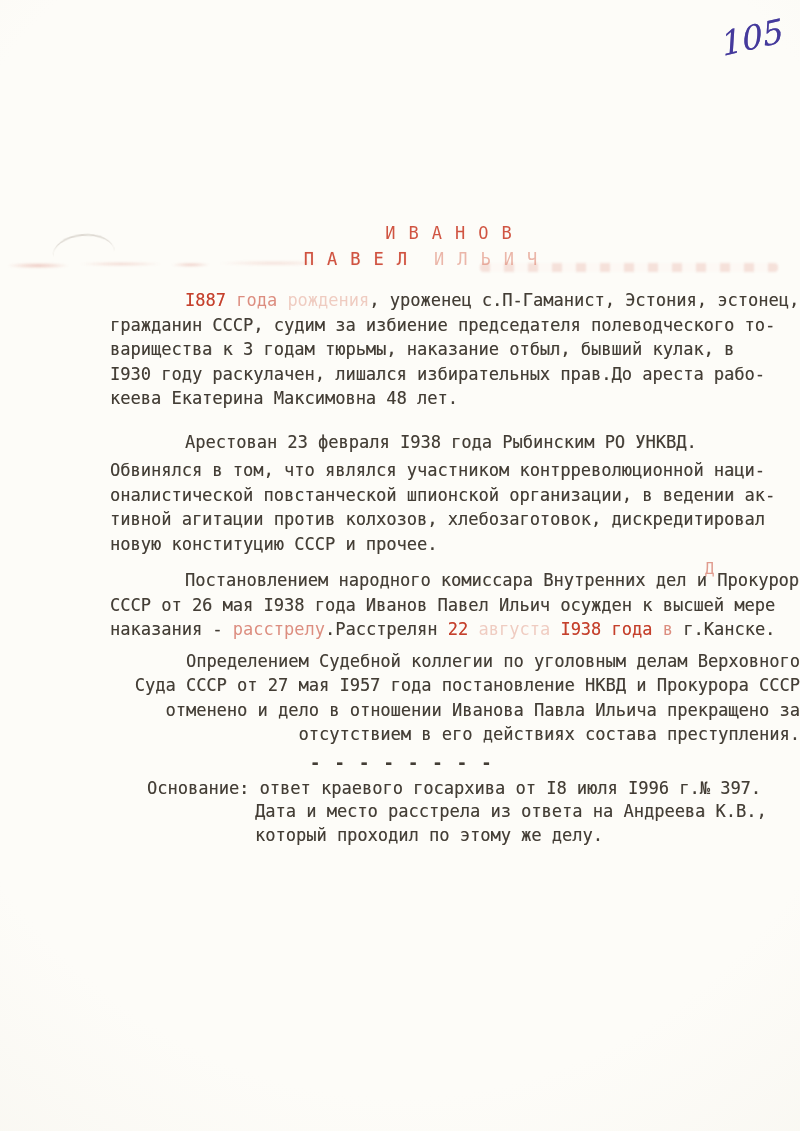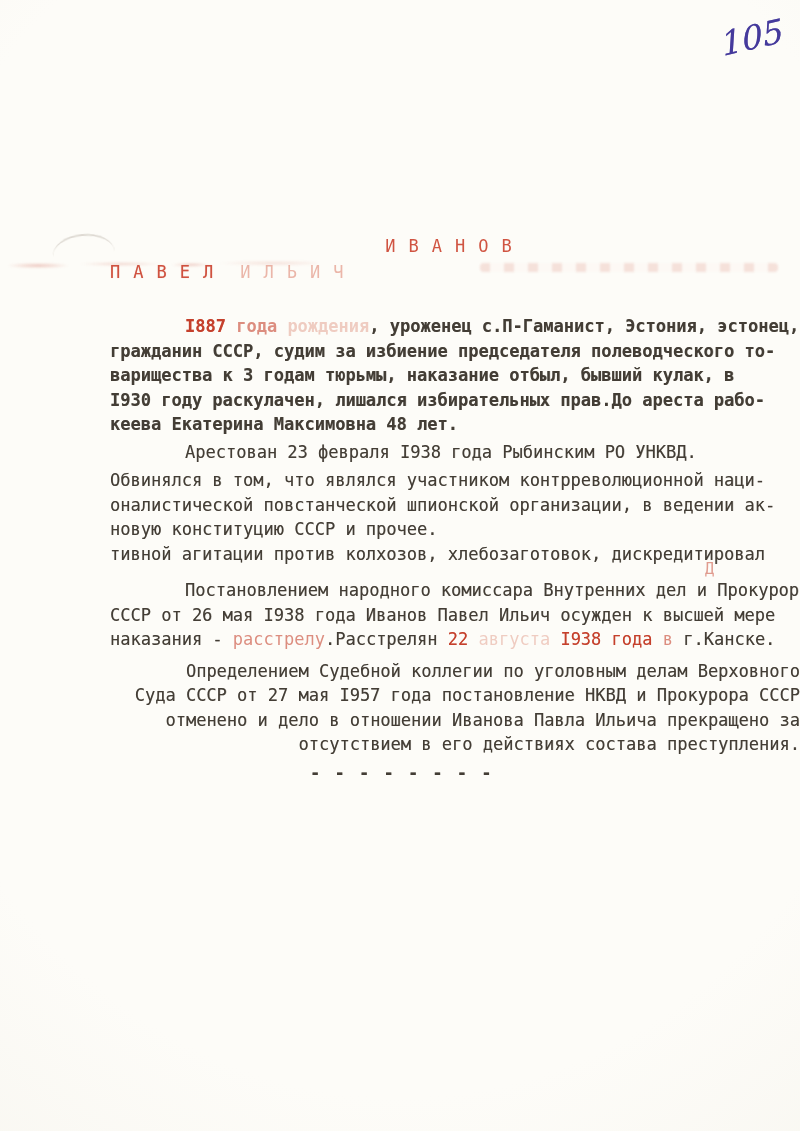--- a/index.html
+++ b/index.html
@@ -9,35 +9,35 @@
     font-family:"DejaVu Sans Mono","Liberation Mono",monospace;
     color:#433d35;
   }
   .pagenum{
     position:absolute;top:18px;right:16px;
     font-family:"DejaVu Serif","Liberation Serif",serif;
     font-style:italic;font-size:33px;color:#453a9c;
     transform:rotate(-13deg) skewX(-6deg);
     text-shadow:0 0 0.5px rgba(69,58,156,0.6);
   }
-  .doc{position:absolute;left:110px;top:233px;width:690px;}
+  .doc{position:absolute;left:110px;top:220px;width:690px;}
   .line{height:24.5px;line-height:24.5px;font-size:17px;white-space:pre;
         text-shadow:0.3px 0.3px 0.4px rgba(67,61,53,0.45);}
   .title .line{height:26px;line-height:26px;text-shadow:none;}
   .t1{text-align:center;letter-spacing:13px;color:rgba(201,60,40,0.88);
       text-shadow:0 0 0.7px rgba(201,60,40,0.5);}
-  .t2{margin-right:56px;letter-spacing:13px;}
+  .t2{text-align:center;margin-right:56px;letter-spacing:13px;}
   .t2 .fn{color:rgba(201,60,40,0.80);text-shadow:0 0 0.7px rgba(201,60,40,0.45);}
   .t2 .pn{color:rgba(210,85,60,0.42);margin-left:14px;}
   .ind-p{padding-left:75px;}
   .ind-s{padding-left:37px;}
   .ind-l{padding-left:145px;}
   .ind-d{padding-left:200px;}
-  .block-intro{margin-top:29px;font-weight:bold;}
-  .block-arrest{margin-top:3px;}
+  .block-intro{margin-top:16px;}
+  .block-arrest{margin-top:19px;}
   .block-accusation{margin-top:4px;}
   .block-sentence{margin-top:12px;}
   .block-rehabilitation{margin-top:7px;text-align:right;}
   .block-separator{margin-top:8px;}
   .block-separator .line{height:16px;line-height:16px;letter-spacing:2px;font-weight:bold;}
   .block-basis{margin-top:6px;}
   .block-basis .line{height:23.5px;line-height:23.5px;}
   .c-k{color:#433d35;}
   .c-r{color:#c5402c;text-shadow:0 0 0.6px rgba(197,64,44,0.5);}
   .c-rf{color:rgba(198,66,46,0.60);text-shadow:none;}
@@ -84,33 +84,38 @@
           <div class="line"><span class="c-k">варищества к 3 годам тюрьмы, наказание отбыл, бывший кулак, в</span></div>
           <div class="line"><span class="c-k">I930 году раскулачен, лишался избирательных прав.До ареста рабо-</span></div>
           <div class="line"><span class="c-k">кеева Екатерина Максимовна 48 лет.</span></div>
         </div>
         <div class="block block-arrest">
           <div class="line ind-p"><span class="c-k">Арестован 23 февраля I938 года Рыбинским РО УНКВД.</span></div>
         </div>
         <div class="block block-accusation">
           <div class="line"><span class="c-k">Обвинялся в том, что являлся участником контрреволюционной наци-</span></div>
           <div class="line"><span class="c-k">оналистической повстанческой шпионской организации, в ведении ак-</span></div>
+          <div class="line"><span class="c-k">тивной агитации против колхозов, хлебозаготовок, дискредитировал</span></div>
           <div class="line"><span class="c-k">новую конституцию СССР и прочее.</span></div>
-          <div class="line"><span class="c-k">тивной агитации против колхозов, хлебозаготовок, дискредитировал</span></div>
         </div>
         <div class="block block-sentence">
           <div class="line ind-p"><span class="c-k">Постановлением народного комиссара Внутренних дел и Прокурора</span></div>
           <div class="line"><span class="c-k">СССР от 26 мая I938 года Иванов Павел Ильич осужден к высшей мере</span></div>
           <div class="line"><span class="c-k">наказания - </span><span class="c-rf">расстрелу</span><span class="c-k">.Расстрелян </span><span class="c-r">22 </span><span class="c-rx">августа </span><span class="c-r">I938 года</span><span class="c-rf"> в </span><span class="c-k">г.Канске.</span></div>
         </div>
         <div class="block block-rehabilitation">
           <div class="line ind-p"><span class="c-k">Определением Судебной коллегии по уголовным делам Верховного</span></div>
           <div class="line"><span class="c-k">Суда СССР от 27 мая I957 года постановление НКВД и Прокурора СССР</span></div>
           <div class="line"><span class="c-k">отменено и дело в отношении Иванова Павла Ильича прекращено за</span></div>
           <div class="line"><span class="c-k">отсутствием в его действиях состава преступления.</span></div>
         </div>
         <div class="block block-separator">
           <div class="line ind-d"><span class="c-k">- - - - - - - -</span></div>
         </div>
+        <div class="block block-basis">
+          <div class="line ind-s"><span class="c-k">Основание: ответ краевого госархива от I8 июля I996 г.№ 397.</span></div>
+          <div class="line ind-l"><span class="c-k">Дата и место расстрела из ответа на Андреева К.В.,</span></div>
+          <div class="line ind-l"><span class="c-k">который проходил по этому же делу.</span></div>
+        </div>
       </div>
   </div>
 
 </div>
 
 </body></html>

